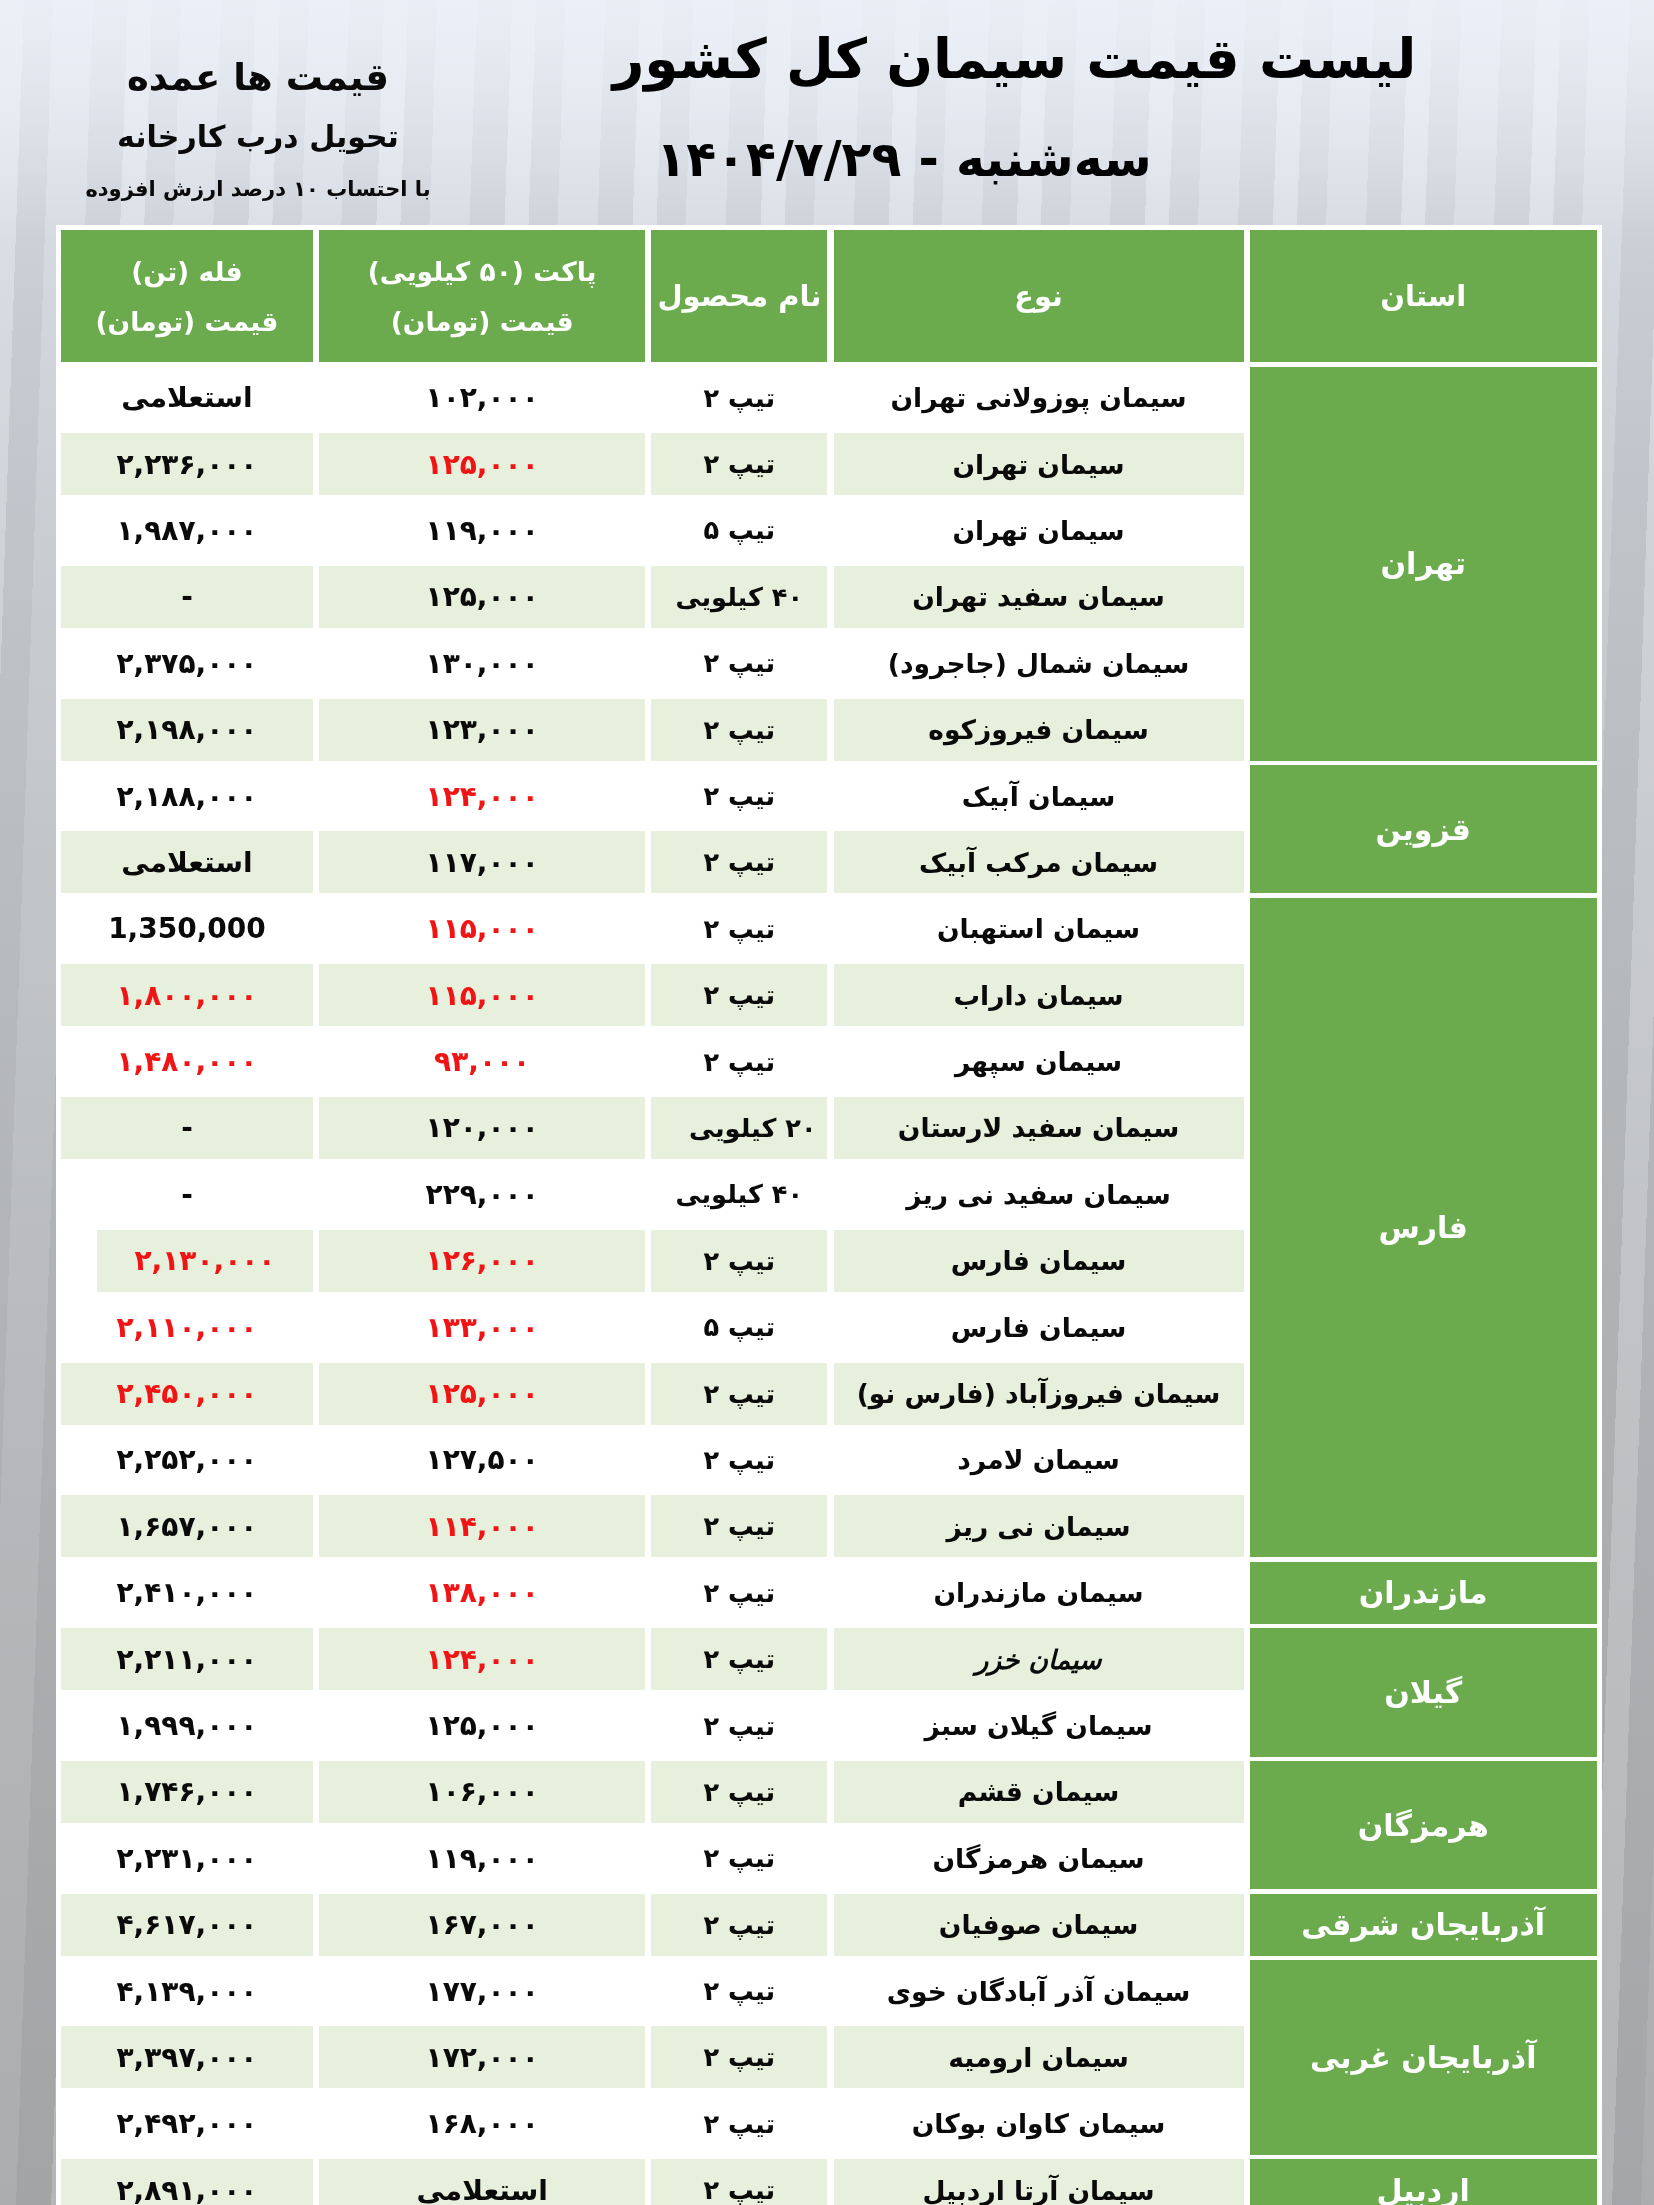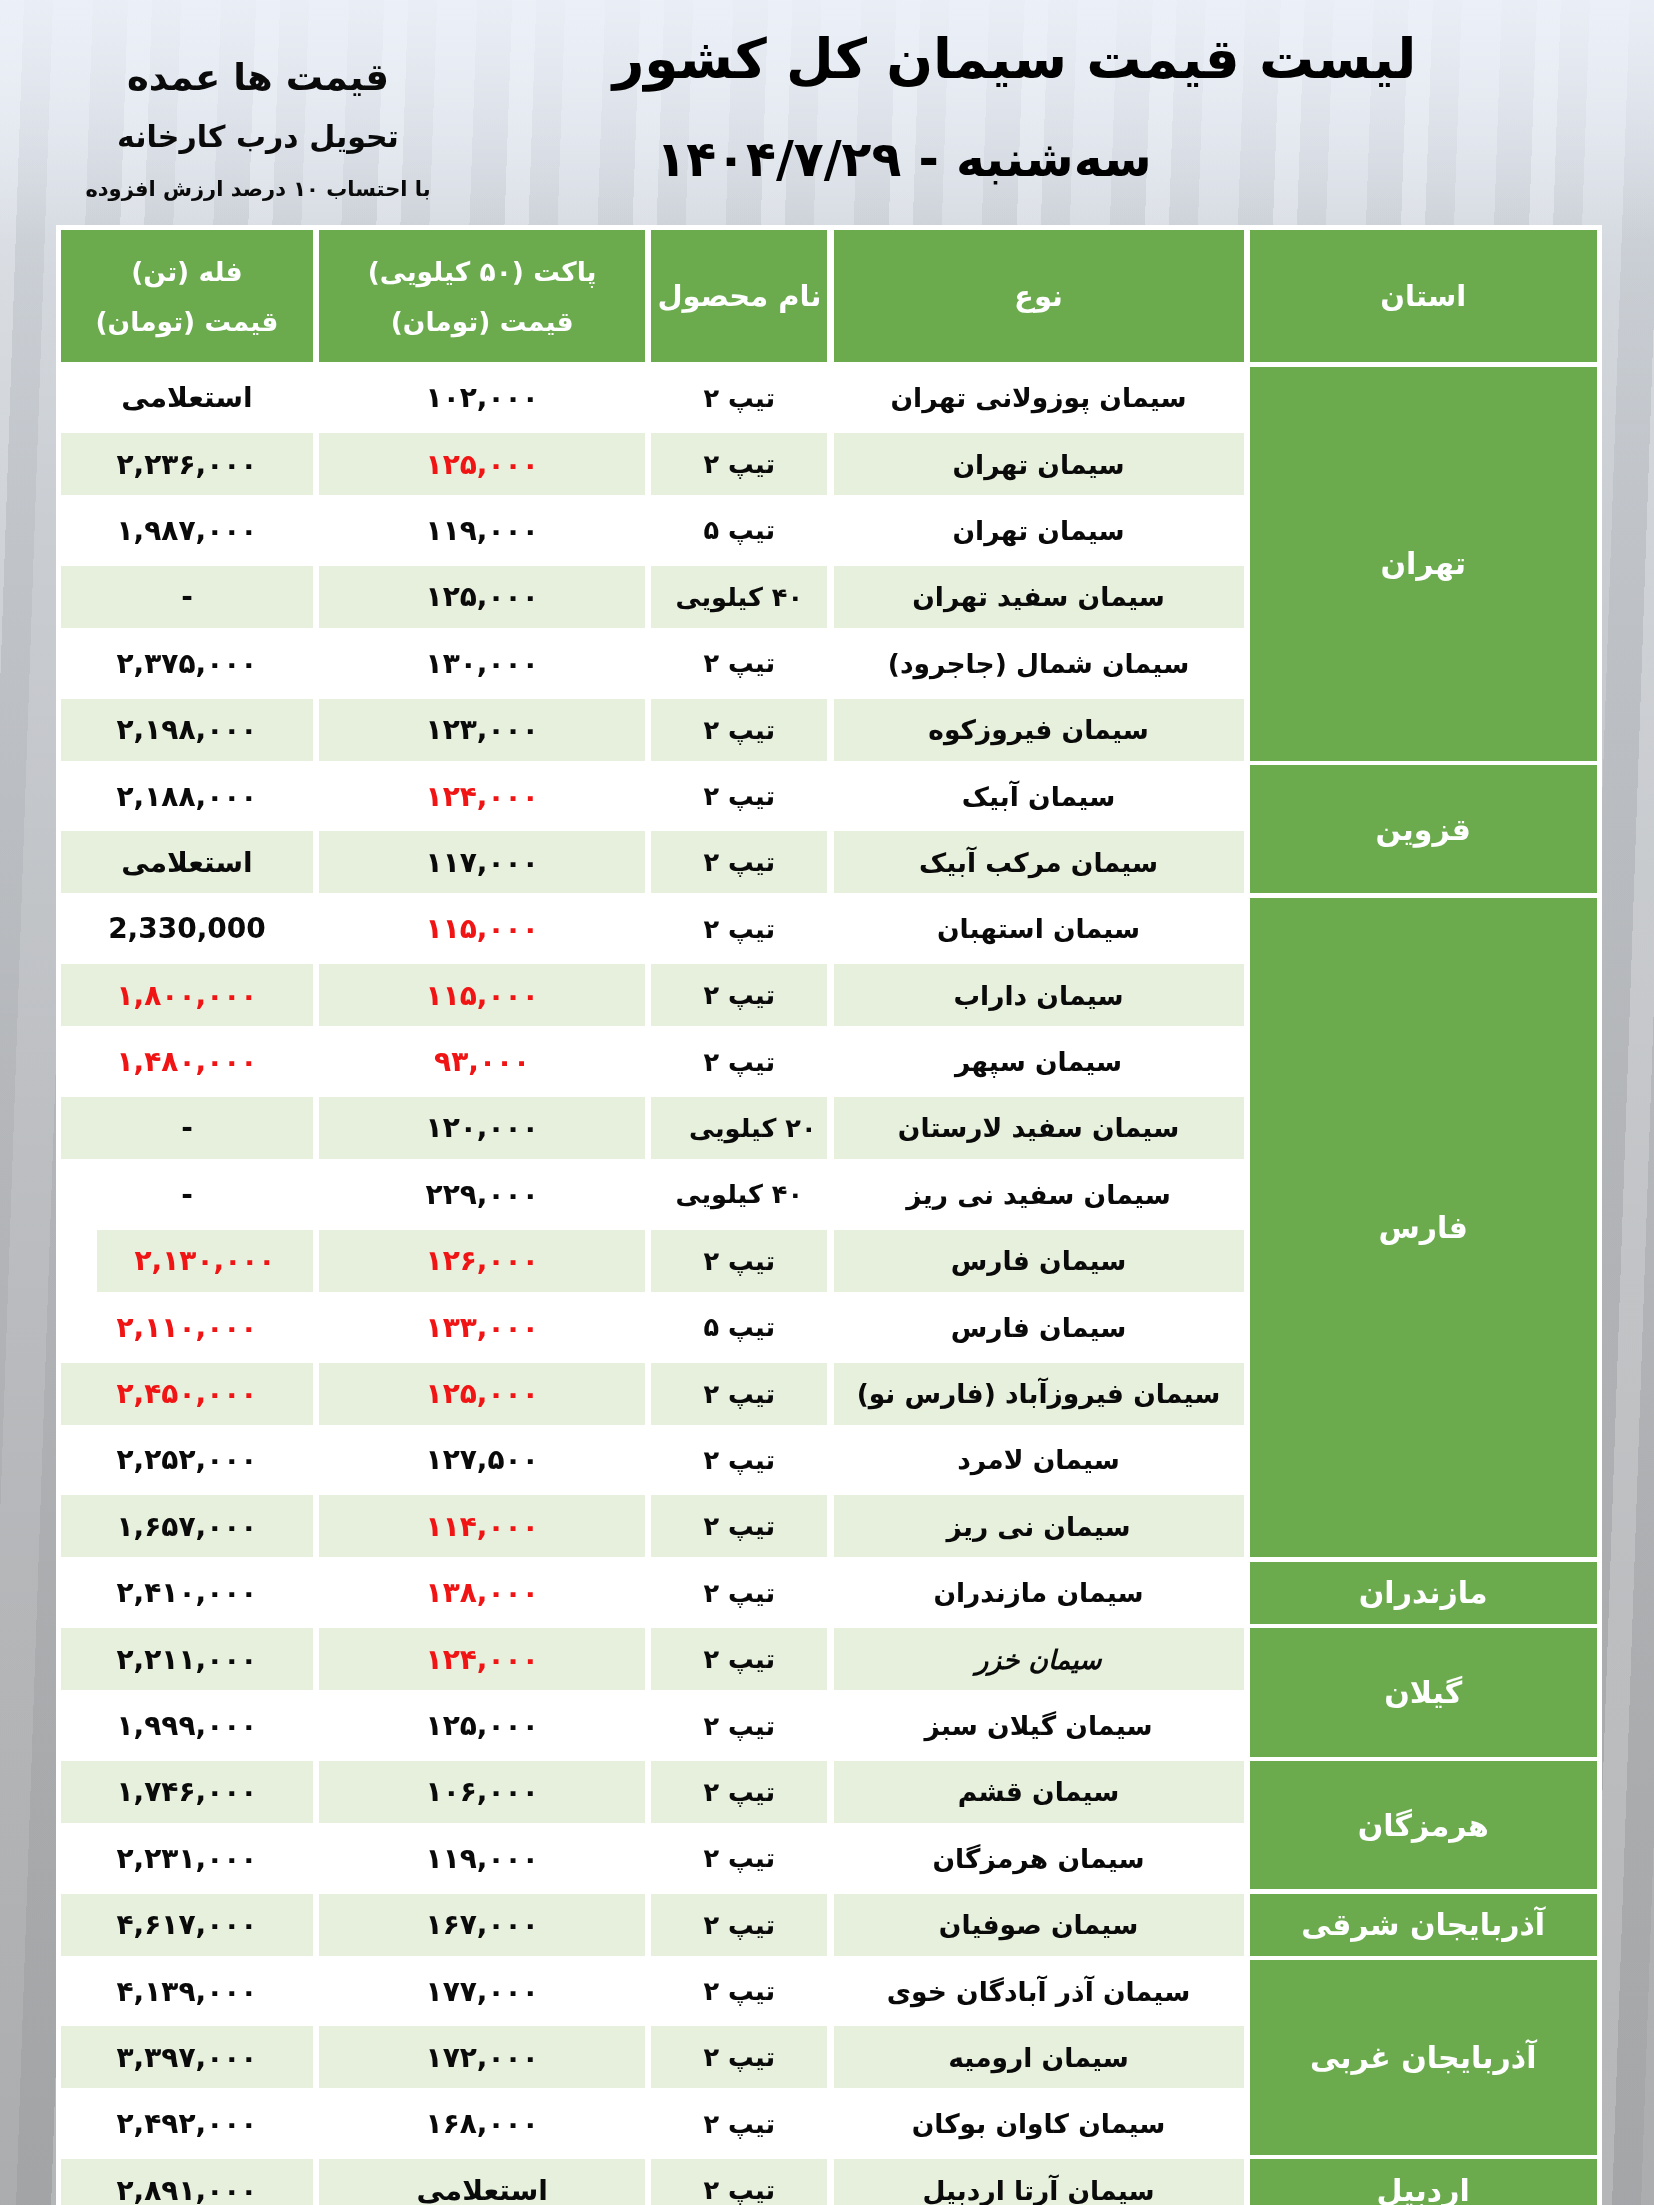--- a/index.html
+++ b/index.html
@@ -115,21 +115,21 @@
           <div class="cell c-name alt" style="grid-row: 2;">سیمان مرکب آبیک</div>
           <div class="cell c-type alt" style="grid-row: 2;">تیپ ۲</div>
           <div class="cell c-bag alt" style="grid-row: 2;">۱۱۷,۰۰۰</div>
           <div class="cell c-bulk alt" style="grid-row: 2;">استعلامی</div>
         </div>
         <div class="group">
           <div class="prov" style="grid-row: 1 / span 10;">فارس</div>
           <div class="cell c-name" style="grid-row: 1;">سیمان استهبان</div>
           <div class="cell c-type" style="grid-row: 1;">تیپ ۲</div>
           <div class="cell c-bag red" style="grid-row: 1;">۱۱۵,۰۰۰</div>
-          <div class="cell c-bulk" style="grid-row: 1;">2,330,000</div>
+          <div class="cell c-bulk" style="grid-row: 1;">1,350,000</div>
           <div class="cell c-name alt" style="grid-row: 2;">سیمان داراب</div>
           <div class="cell c-type alt" style="grid-row: 2;">تیپ ۲</div>
           <div class="cell c-bag alt red" style="grid-row: 2;">۱۱۵,۰۰۰</div>
           <div class="cell c-bulk alt red" style="grid-row: 2;">۱,۸۰۰,۰۰۰</div>
           <div class="cell c-name" style="grid-row: 3;">سیمان سپهر</div>
           <div class="cell c-type" style="grid-row: 3;">تیپ ۲</div>
           <div class="cell c-bag red" style="grid-row: 3;">۹۳,۰۰۰</div>
           <div class="cell c-bulk red" style="grid-row: 3;">۱,۴۸۰,۰۰۰</div>
           <div class="cell c-name alt" style="grid-row: 4;">سیمان سفید لارستان</div>
           <div class="cell c-type alt" style="grid-row: 4; padding-left: 27px;">۲۰ کیلویی</div>

